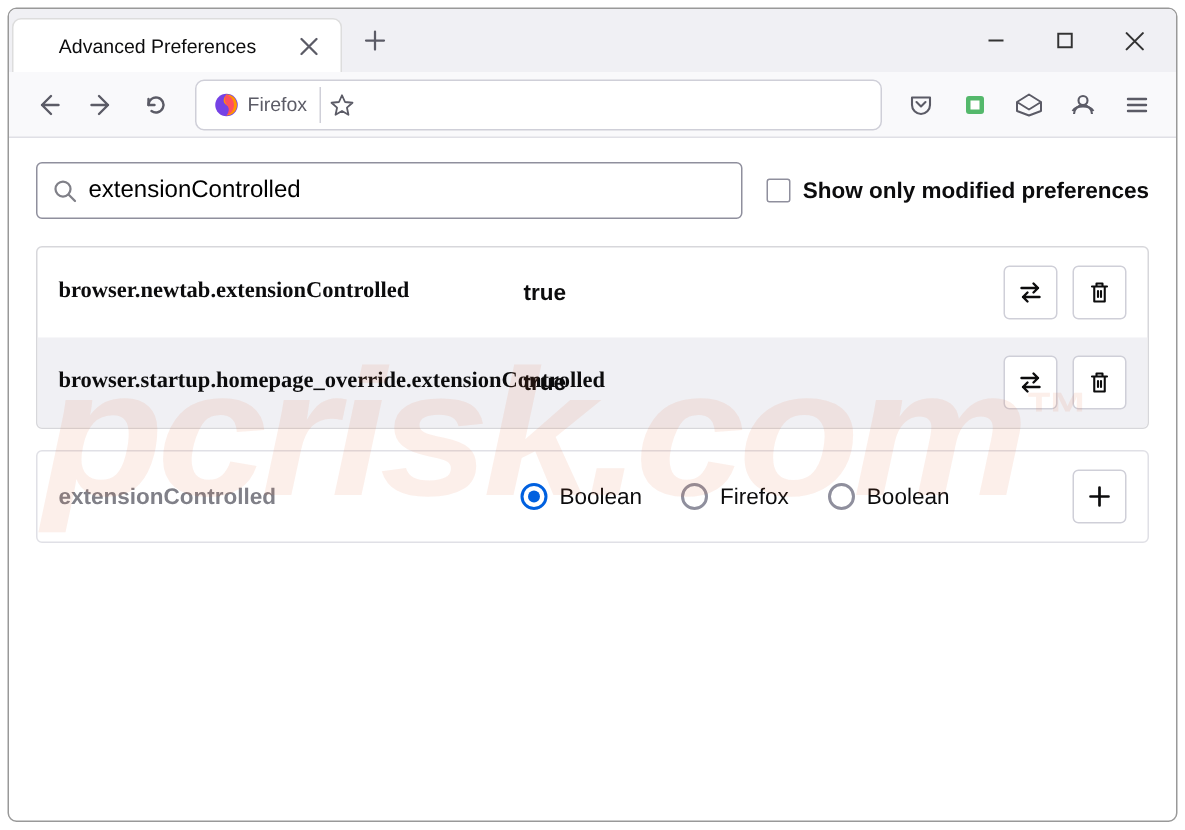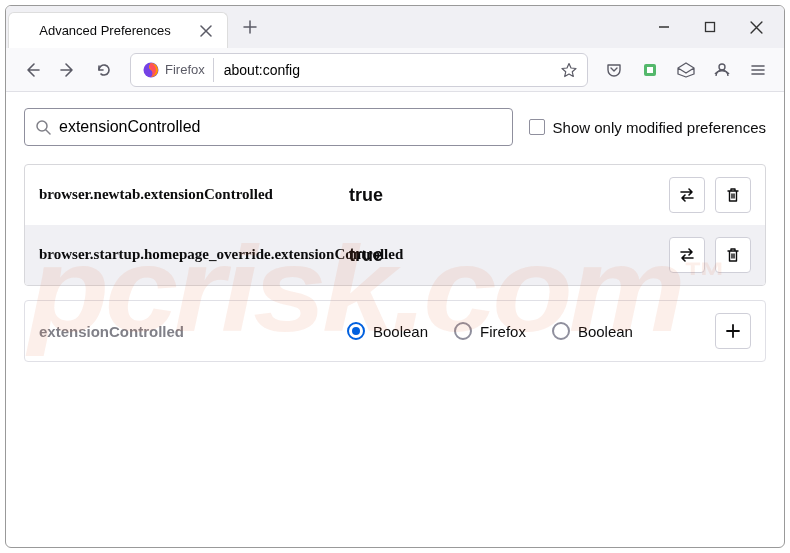--- a/index.html
+++ b/index.html
@@ -29,27 +29,27 @@
     .urlbar-star { width: 28px; height: 28px; display: flex; align-items: center; justify-content: center; }
     .toolbar-icon { width: 32px; height: 32px; display: flex; align-items: center; justify-content: center; cursor: pointer; }
     
     
     .content { padding: 16px 18px; }
     .search-row { display: flex; align-items: center; gap: 16px; }
     .search-box { flex: 1; display: flex; align-items: center; border: 1px solid #8f8f9d; border-radius: 4px; height: 38px; padding: 0 10px; gap: 8px; }
     .search-input { flex: 1; border: none; outline: none; font-size: 16px; }
     .checkbox-group { display: flex; align-items: center; gap: 8px; font-size: 15px; }
     .checkbox { width: 16px; height: 16px; border: 1px solid #8f8f9d; border-radius: 2px; background: #fff; }
-    .checkbox-label { white-space: nowrap; }
+    .checkbox-label { white-space: nowrap; font-weight: bold; }
     
     .prefs-table { margin-top: 18px; border: 1px solid #d7d7db; border-radius: 4px; overflow: hidden; }
     .pref-row { display: flex; align-items: center; padding: 12px 14px; gap: 10px; }
     .pref-row.alt { background: #f0f0f4; }
     .pref-name { font-weight: 700; font-size: 15px; width: 300px; line-height: 1.3; font-family: Liberation Serif, serif; }
-    .pref-value { font-weight: 700; font-size: 18px; flex: 1; }
+    .pref-value { font-weight: 700; font-size: 15px; flex: 1; }
     .btn-sq { width: 36px; height: 36px; border: 1px solid #cfcfd8; border-radius: 4px; background: #fff; display: flex; align-items: center; justify-content: center; cursor: pointer; }
     
     .new-pref { margin-top: 14px; border: 1px solid #e0e0e6; border-radius: 4px; display: flex; align-items: center; padding: 12px 14px; gap: 8px; }
     .new-pref-name { font-weight: 700; font-size: 15px; color: #808088; width: 300px; }
     .radio-group { display: flex; gap: 26px; flex: 1; align-items: center; }
     .radio-item { display: flex; align-items: center; gap: 8px; font-size: 15px; }
     .radio { width: 18px; height: 18px; border: 2px solid #8f8f9d; border-radius: 50%; position: relative; }
     .radio.checked { border-color: #0060df; }
     .radio.checked::after { content: ''; position: absolute; width: 8px; height: 8px; background: #0060df; border-radius: 50%; top: 3px; left: 3px; }
     
@@ -115,21 +115,20 @@
 
     <div class="urlbar">
       <div class="urlbar-identity">
         <svg class="ff-logo" viewBox="0 0 16 16">
             <circle cx="8" cy="8" r="7.5" fill="#7542e5"></circle>
             <path d="M8 1 C13 1 15 5 15 8 C15 12 12 15 8 15 C10 13 11 10 8 8 C6 7 5 4 8 1" fill="#ff9500"></path>
             <path d="M8 1 C11 2 13 5 13 8 C13 11 11 14 8 15 C10 13 10 9 8 8 C7 6 6 3 8 1" fill="#ff4f5e"></path>
           </svg>
         <span class="urlbar-brand">Firefox</span>
       </div>
-      <input class="urlbar-input" value="about:config" style="">
       <div class="urlbar-star">
         <svg width="16" height="16" viewBox="0 0 16 16" fill="none">
             <path d="M8 1.5 L10 6 L15 6.5 L11.3 9.8 L12.3 14.5 L8 12 L3.7 14.5 L4.7 9.8 L1 6.5 L6 6 Z" stroke="#5b5b66" stroke-width="1.2" stroke-linejoin="round"></path>
           </svg>
       </div>
     </div>
 
     <div class="toolbar-icon">
       <svg width="16" height="16" viewBox="0 0 16 16" fill="none">
           <path d="M2 3 H14 V8 A6 6 0 0 1 2 8 Z" stroke="#5b5b66" stroke-width="1.4" stroke-linejoin="round"></path>

